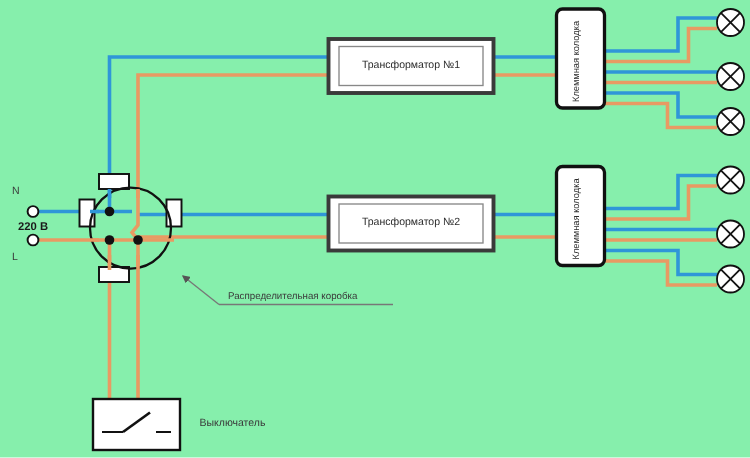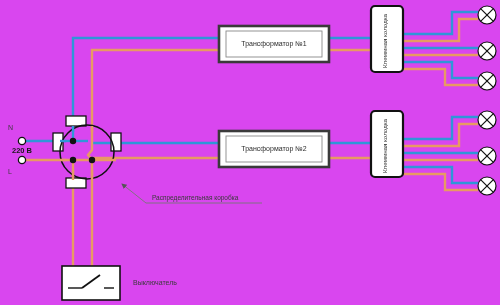--- a/index.html
+++ b/index.html
@@ -1,17 +1,17 @@
 <!DOCTYPE html>
 <html><head>
 <meta charset="utf-8">
 <style>
   html,body{margin:0;padding:0;background:#ffffff;}
   body{width:500px;height:305px;font-family:"Liberation Sans",sans-serif;}
-  #diagram-root{position:relative;width:500px;height:305px;overflow:hidden;background:#d946ef;}
+  #diagram-root{position:relative;width:500px;height:305px;overflow:hidden;background:#86efac;}
   svg#wiring{position:absolute;left:0;top:0;width:500px;height:305px;}
   .lbl{position:absolute;font-family:"Liberation Sans",sans-serif;color:#3a3a3a;white-space:nowrap;}
   .lbl-tiny{font-size:6.5px;}
   .lbl-small{font-size:7px;}
   .lbl-bold{font-weight:bold;font-size:7.5px;color:#1a1a1a;}
   .box-label{position:absolute;font-size:7px;color:#2b2b2b;text-align:center;}
   .vert-label{position:absolute;font-size:6.2px;color:#2b2b2b;writing-mode:vertical-rl;transform:rotate(180deg);letter-spacing:0px;}
 </style>
 </head>
 <body>

